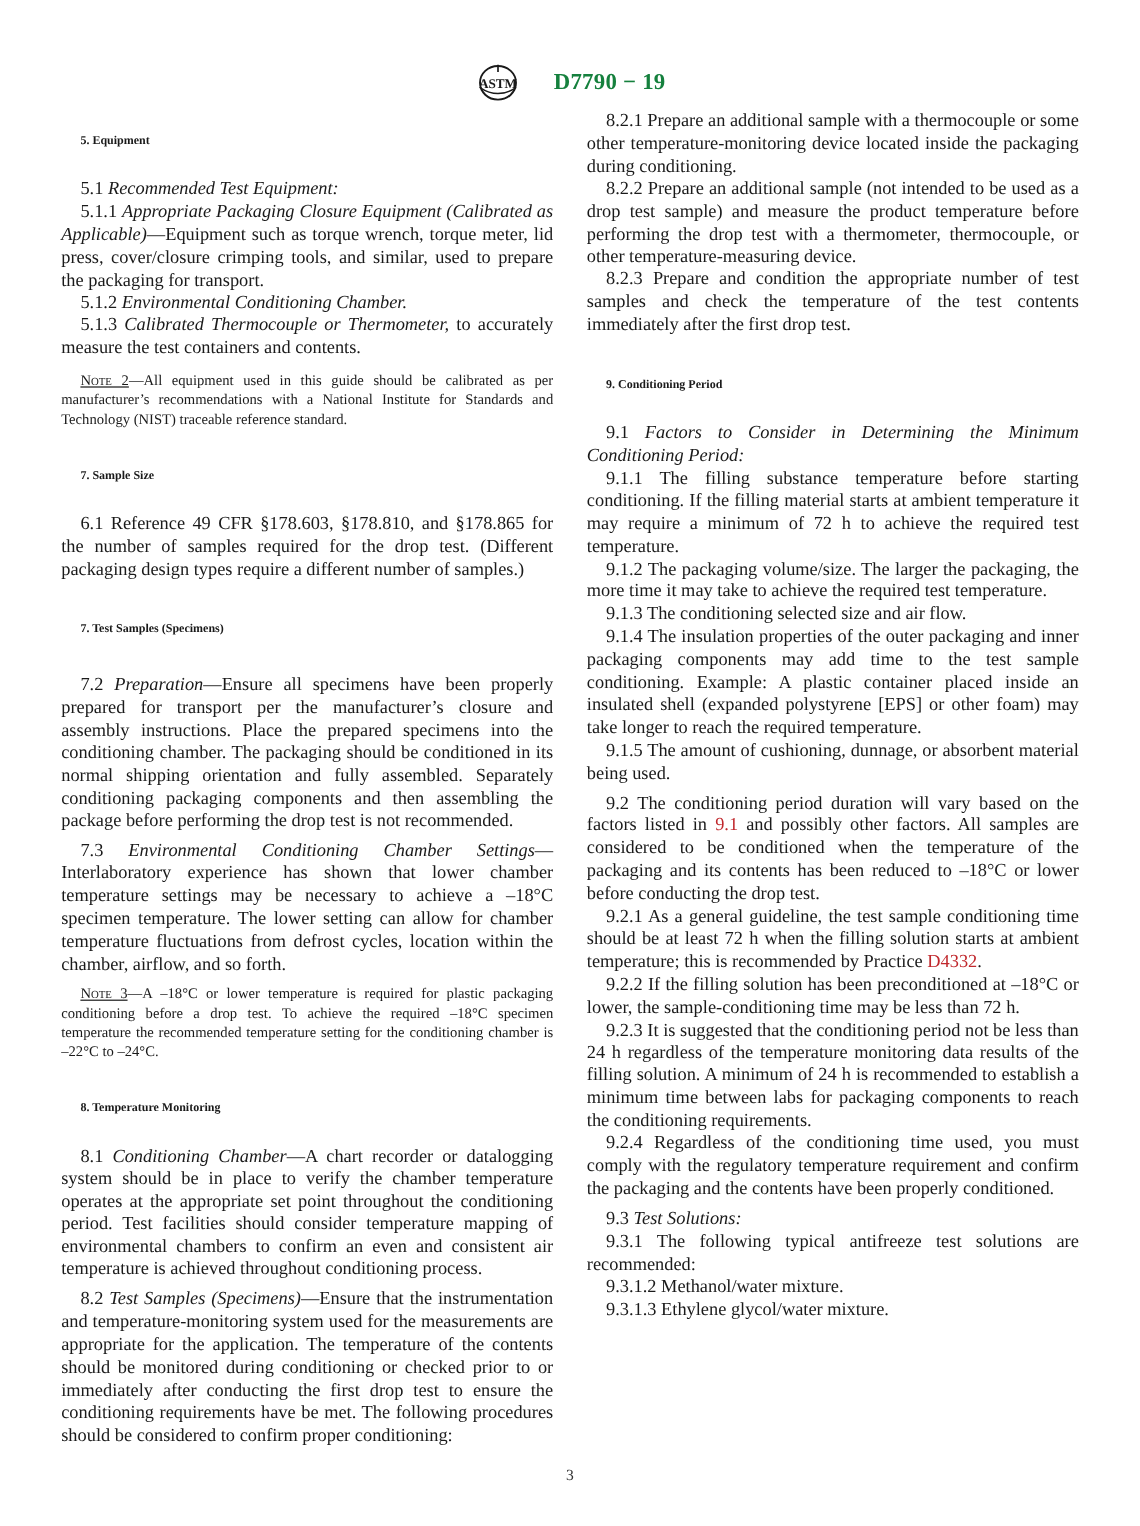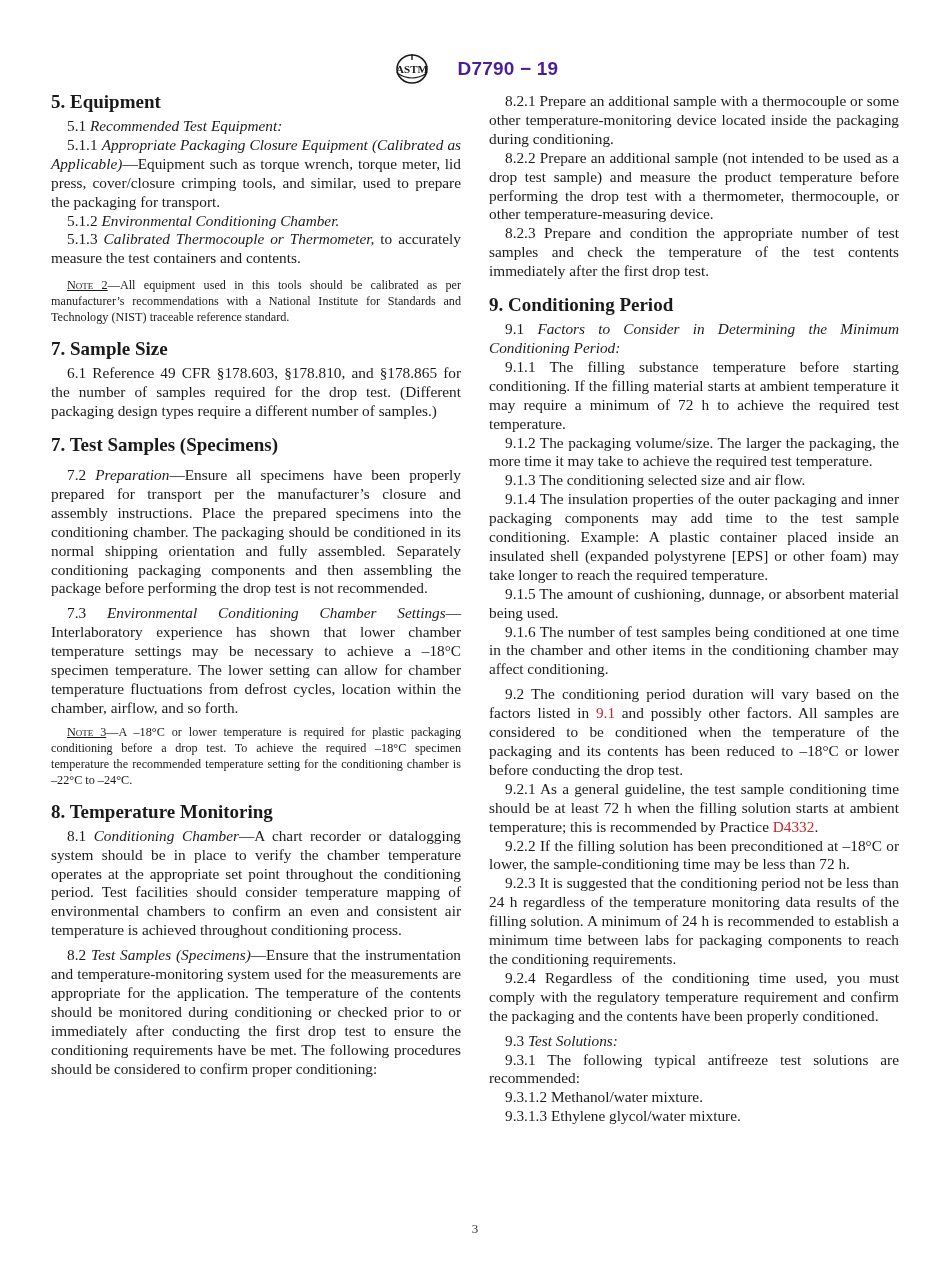--- a/index.html
+++ b/index.html
@@ -1,24 +1,24 @@
 <!DOCTYPE html>
 <html><head>
 <meta charset="utf-8">
 <style>
   html, body { margin:0; padding:0; background:#ffffff; }
   body { width:950px; height:1272px; position:relative; overflow:hidden;
          font-family:"Liberation Serif", "DejaVu Serif", serif; color:#1a1a1a; }
   .header { position:absolute; top:52px; left:0; width:950px; height:34px; display:flex; justify-content:center; align-items:center;gap:20px; }
   .header .logo { width:40px; height:32px; margin-right:6px; }
-  .header .docid { font-family:Liberation Sans, sans-serif; font-weight:bold; font-size:19px; color:#4c1d95; letter-spacing:0.2px; }
+  .header .docid { font-family:Liberation Serif, serif; font-weight:bold; font-size:19px; color:#15803d; letter-spacing:0.2px; }
   .col { position:absolute; top:92px; width:410px; }
   .col.left { left:51px; }
   .col.right { left:489px; }
-  .sec { font-weight:bold; font-size:19px; line-height:19px; margin:0; }
+  .sec { font-weight:bold; font-size:10px; line-height:19px; margin:16px; }
   .p { font-size:15.3px; line-height:18.9px; text-align:justify; margin:0; text-indent:16px; hyphens:manual; }
   .note { font-size:12.2px; line-height:16px; text-align:justify; margin:0; text-indent:16px; }
   .note .sc { font-variant:small-caps;text-decoration:underline; }
   .it { font-style:italic; }
   .link { color:#c0282d; }
   .gap-s { height:6px; }
   .gap-m { height:9px; }
   .gap-l { height:14px; }
   .pagenum { position:absolute; top:1221px; left:0; width:950px; text-align:center; font-size:13px; color:#333; }
 </style>
@@ -36,21 +36,21 @@
 </div>
 
 <div class="col left">
   <h2 class="sec">5.  Equipment</h2>
   <div class="gap-s"></div>
   <p class="p"><span>5.1 </span><span class="it">Recommended Test Equipment:</span></p>
   <p class="p"><span>5.1.1 </span><span class="it">Appropriate Packaging Closure Equipment (Calibrated as Applicable)</span><span>—Equipment such as torque wrench, torque meter, lid press, cover/closure crimping tools, and similar, used to prepare the packaging for transport.</span></p>
   <p class="p"><span>5.1.2 </span><span class="it">Environmental Conditioning Chamber.</span></p>
   <p class="p"><span>5.1.3 </span><span class="it">Calibrated Thermocouple or Thermometer,</span><span> to accurately measure the test containers and contents.</span></p>
   <div class="gap-m"></div>
-  <p class="note"><span class="sc">Note 2</span><span>—All equipment used in this tools should be calibrated as per manufacturer’s recommendations with a National Institute for Standards and Technology (NIST) traceable reference standard.</span></p>
+  <p class="note"><span class="sc">Note 2</span><span>—All equipment used in this guide should be calibrated as per manufacturer’s recommendations with a National Institute for Standards and Technology (NIST) traceable reference standard.</span></p>
   <div class="gap-l"></div>
 
   <h2 class="sec">7.  Sample Size</h2>
   <div class="gap-s"></div>
   <p class="p">6.1 Reference 49 CFR §178.603, §178.810, and §178.865 for the number of samples required for the drop test. (Different packaging design types require a different number of samples.)</p>
   <div class="gap-l"></div>
 
   <h2 class="sec">7.  Test Samples (Specimens)</h2>
   <div class="gap-s"></div>
   <div class="gap-s"></div>
@@ -75,21 +75,20 @@
   <div class="gap-l"></div>
 
   <h2 class="sec">9.  Conditioning Period</h2>
   <div class="gap-s"></div>
   <p class="p"><span>9.1 </span><span class="it">Factors to Consider in Determining the Minimum Conditioning Period:</span></p>
   <p class="p">9.1.1  The filling substance temperature before starting conditioning. If the filling material starts at ambient temperature it may require a minimum of 72 h to achieve the required test temperature.</p>
   <p class="p">9.1.2  The packaging volume/size. The larger the packaging, the more time it may take to achieve the required test temperature.</p>
   <p class="p">9.1.3  The conditioning selected size and air flow.</p>
   <p class="p">9.1.4  The insulation properties of the outer packaging and inner packaging components may add time to the test sample conditioning. Example: A plastic container placed inside an insulated shell (expanded polystyrene [EPS] or other foam) may take longer to reach the required temperature.</p>
   <p class="p">9.1.5  The amount of cushioning, dunnage, or absorbent material being used.</p>
-  <p class="p">9.1.6  The number of test samples being conditioned at one time in the chamber and other items in the conditioning chamber may affect conditioning.</p>
   <div class="gap-s"></div>
   <p class="p"><span>9.2  The conditioning period duration will vary based on the factors listed in </span><span class="link">9.1</span><span> and possibly other factors. All samples are considered to be conditioned when the temperature of the packaging and its contents has been reduced to –18°C or lower before conducting the drop test.</span></p>
   <p class="p"><span>9.2.1  As a general guideline, the test sample conditioning time should be at least 72 h when the filling solution starts at ambient temperature; this is recommended by Practice </span><span class="link">D4332</span><span>.</span></p>
   <p class="p">9.2.2  If the filling solution has been preconditioned at –18°C or lower, the sample-conditioning time may be less than 72 h.</p>
   <p class="p">9.2.3  It is suggested that the conditioning period not be less than 24 h regardless of the temperature monitoring data results of the filling solution. A minimum of 24 h is recommended to establish a minimum time between labs for packaging components to reach the conditioning requirements.</p>
   <p class="p">9.2.4  Regardless of the conditioning time used, you must comply with the regulatory temperature requirement and confirm the packaging and the contents have been properly conditioned.</p>
   <div class="gap-s"></div>
   <p class="p"><span>9.3 </span><span class="it">Test Solutions:</span></p>
   <p class="p">9.3.1  The following typical antifreeze test solutions are recommended:</p>
   <p class="p">9.3.1.2  Methanol/water mixture.</p>

